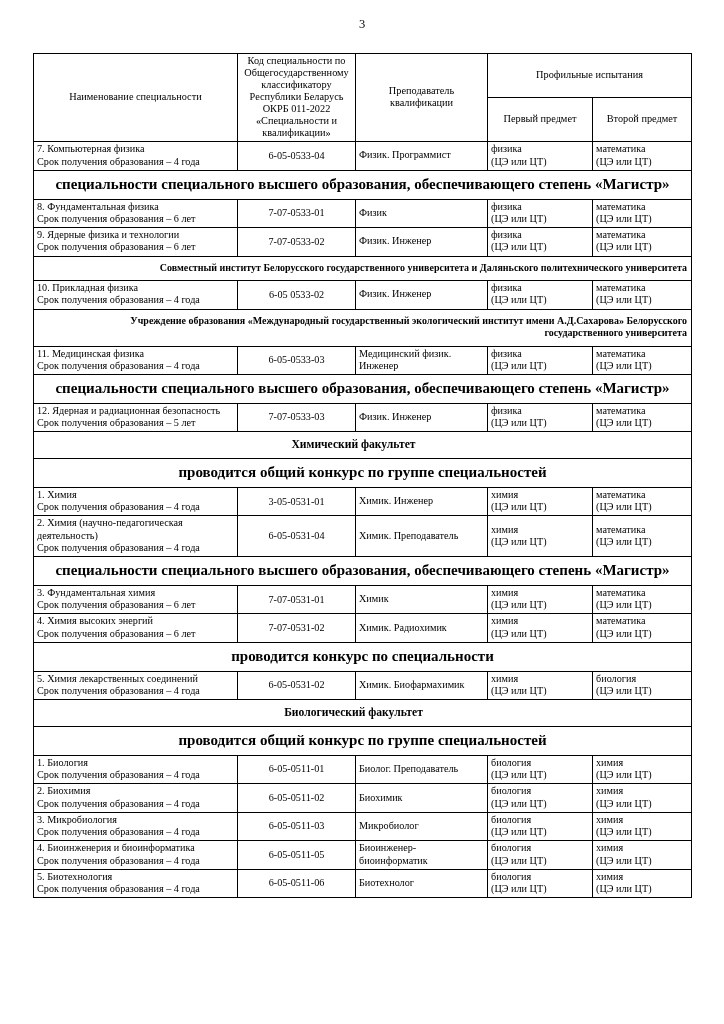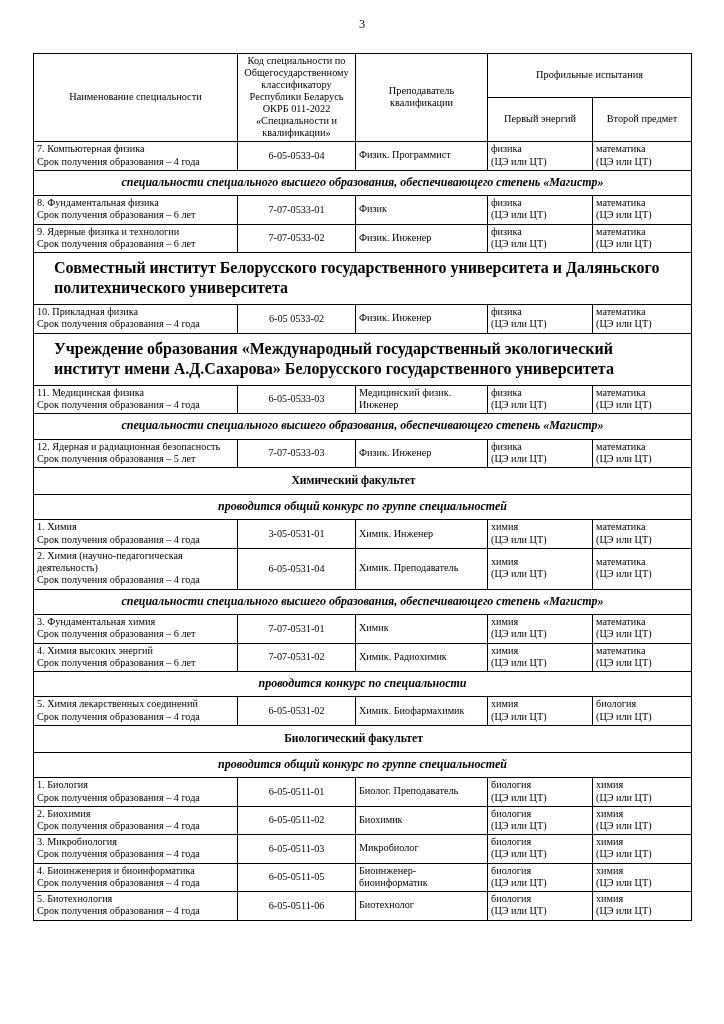--- a/index.html
+++ b/index.html
@@ -100,39 +100,38 @@
   }
   td.subject-cell .subj {
     display: block;
   }
   td.subject-cell .form {
     display: block;
   }
 
   tr.section-row td {
     text-align: center;
-    font-style: italic;
     font-weight: bold;
-    font-size: 12px;
+    font-size: 15px;
     padding: 5px 3px 6px 3px;
   }
   tr.faculty-row td {
     text-align: center;
     font-weight: bold;
     font-style: normal;
     font-size: 11.6px;
     padding: 6px 21px 7px 3px;
   }
   tr.institute-row td {
-    text-align: left;
+    text-align: right;
     font-weight: bold;
     font-style: normal;
-    font-size: 16px;
+    font-size: 10px;
     line-height: 1.25;
-    padding: 5px 20px 6px 20px;
+    padding: 5px 4px 6px 20px;
   }
 </style>
 </head>
 <body>
 
 <div class="page">
 
   <div class="page-number">3</div>
 
   <table class="doc-table">
@@ -144,21 +143,21 @@
         <col class="c5">
     </colgroup>
     <thead>
       <tr>
         <th class="hdr" rowspan="2">Наименование специальности</th>
         <th class="hdr" rowspan="2">Код специальности по Общегосударственному классификатору Республики Беларусь ОКРБ 011-2022 «Специальности и квалификации»</th>
         <th class="hdr" rowspan="2">Преподаватель квалификации</th>
         <th class="hdr" colspan="2">Профильные испытания</th>
       </tr>
       <tr>
-        <th class="hdr-sub">Первый энергий</th>
+        <th class="hdr-sub">Первый предмет</th>
         <th class="hdr-sub">Второй предмет</th>
       </tr>
     </thead>
     <tbody id="table-body">
         <tr>
           <td class="name-cell">
             <span class="spec-name">7. Компьютерная физика</span>
             <span class="duration">Срок получения образования – 4 года</span>
           </td>
           <td class="code-cell">6-05-0533-04</td>

